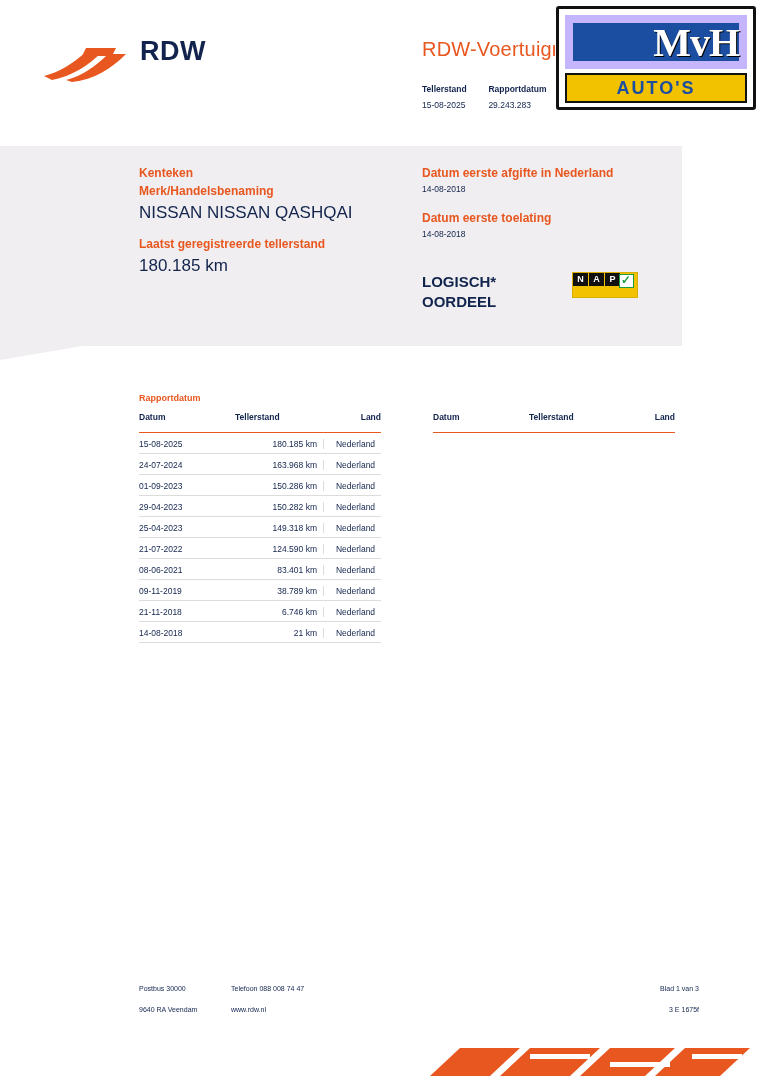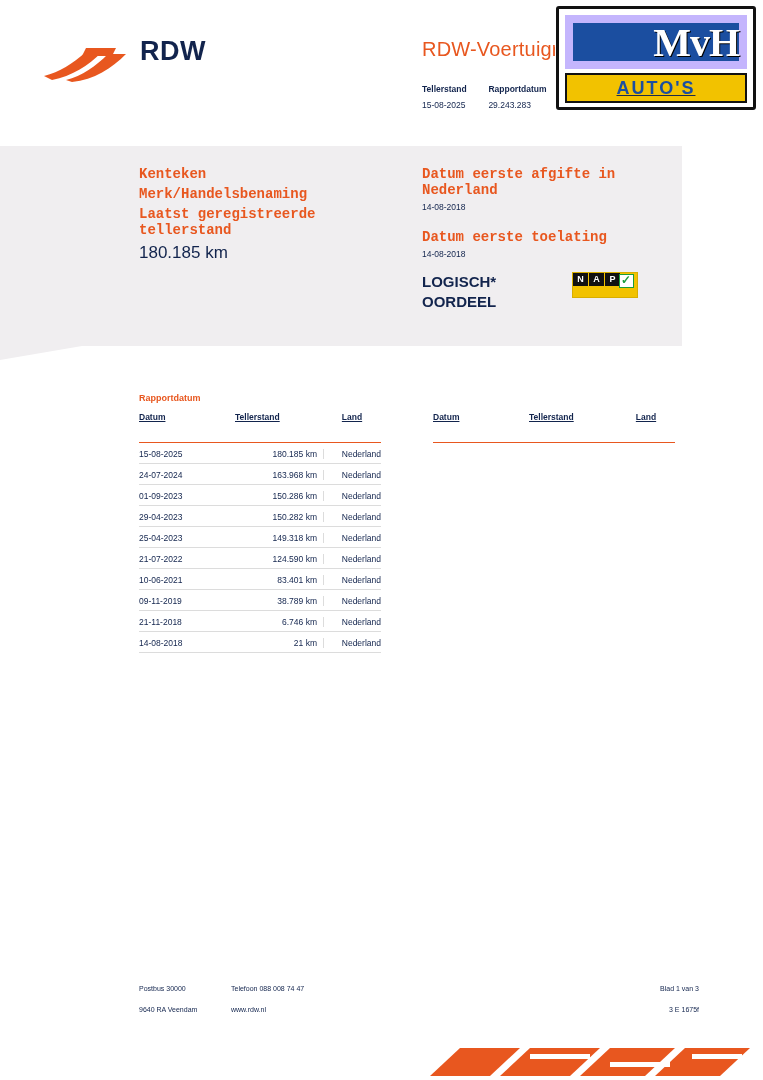--- a/index.html
+++ b/index.html
@@ -46,39 +46,39 @@
     display:flex; align-items:center; justify-content:flex-end;
   }
   .mvh-top span {
     font-family:"Liberation Serif", serif;
     font-size:40px; font-weight:bold; color:#fff; letter-spacing:-1px;
     text-shadow: 1px 1px 0 #000;
   }
   .mvh-bot {
     position:absolute; left:6px; top:64px; right:6px; height:30px;
     background:#f2c200; border:2px solid #111;
-    display:flex; align-items:center; justify-content:center;text-decoration:underline;
+    display:flex; align-items:center; justify-content:center;
   }
   .mvh-bot span {
     font-size:18px; font-weight:bold; color:#1b4ea0; letter-spacing:2px;
   }
 
   
   .summary {
     position:absolute; left:0; top:146px; width:682px; height:200px;
     background:#f0eef0;
   }
   .summary::after {
     content:""; position:absolute; left:0; top:200px; width:82px; height:14px;
     background:#f0eef0;
     clip-path: polygon(0 0, 100% 0, 0 100%);
   }
   .sum-left { position:absolute; left:139px; top:20px; width:260px; }
   .sum-right { position:absolute; left:422px; top:20px; width:240px; }
-  .fld-label { color:#e8571f; font-size:14px; font-weight:bold; margin-bottom:4px;font-family:Liberation Mono, monospace; }
+  .fld-label { color:#e8571f; font-size:12px; font-weight:bold; margin-bottom:4px; }
   .fld-value { color:#12244d; font-size:17px; font-weight:normal; line-height:1.3; margin-bottom:13px; }
   .fld-value.small { font-size:8.5px; font-weight:normal; margin-bottom:16px; }
   .fld-value.kenteken { font-size:19px; letter-spacing:0.5px; }
   .oordeel {
     position:absolute; left:422px; top:126px;
     font-size:15px; font-weight:bold; color:#12244d; line-height:1.35;
   }
   .nap-badge {
     position:absolute; left:572px; top:126px; width:66px; height:26px;
     background:#f2c200; border:1px solid #d8ae00;
@@ -97,33 +97,33 @@
   .nap-check::after {
     content:"✓"; position:absolute; left:1px; top:-2px; font-size:12px; color:#1b9c3c; font-weight:bold;
   }
 
   
   .table-section { position:absolute; left:139px; top:393px; width:560px; }
   .tbl-title { color:#e8571f; font-size:9px; font-weight:bold; margin-bottom:9px; }
   .tables { display:flex; gap:52px; }
   .tbl { width:242px; }
   .thead {
-    display:flex; border-bottom:1.5px solid #e8571f; padding-bottom:20px;
-    font-size:8.5px; font-weight:bold; color:#12244d;text-decoration:underline;
+    display:flex; border-bottom:1.5px solid #e8571f; padding-bottom:10px;
+    font-size:8.5px; font-weight:bold; color:#12244d;
   }
   .thead .c-date { width:96px; }
   .thead .c-mil { width:88px; text-align:left; }
-  .thead .c-land { width:58px; text-align:center; }
+  .thead .c-land { width:58px; text-align:right; }
   .trow {
     display:flex; font-size:8.5px; color:#12244d;
     border-bottom:1px solid #dcdcdc; padding:5.5px 0 4.5px 0;
   }
   .trow .c-date { width:96px; }
   .trow .c-mil { width:88px; text-align:right; padding-right:6px; }
-  .trow .c-land { width:58px; text-align:right; border-left:1px solid #dcdcdc; padding-left:6px;}
+  .trow .c-land { width:58px; text-align:center; border-left:1px solid #dcdcdc; padding-left:6px;}
   .tbl.right .thead { border-bottom:1.5px solid #e8571f; }
   .tbl.right .body-empty { height:0; }
 
   
   .note { position:absolute; left:139px; top:850px; width:560px; }
   .note-title { font-size:11px; font-weight:bold; color:#12244d; margin-bottom:8px; }
   .note-body { font-size:8px; color:#e8571f; line-height:1.65; }
 
   
   .footer { position:absolute; left:139px; top:985px; width:560px; font-size:7px; color:#12244d; }
@@ -170,20 +170,21 @@
         <span>AUTO'S</span>
       </div>
     </div>
   </div>
 
   <div class="summary">
     <div class="sum-left">
       <div class="fld-label">Kenteken</div>
 
       <div class="fld-label">Merk/Handelsbenaming</div>
+      <div class="fld-value">NISSAN NISSAN QASHQAI</div>
 
       <div class="fld-label">Laatst geregistreerde tellerstand</div>
       <div class="fld-value">180.185 km</div>
     </div>
 
     <div class="sum-right">
       <div class="fld-label">Datum eerste afgifte in Nederland</div>
       <div class="fld-value small">14-08-2018</div>
 
       <div class="fld-label">Datum eerste toelating</div>
@@ -241,21 +242,21 @@
               <div class="c-date">25-04-2023</div>
               <div class="c-mil">149.318 km</div>
               <div class="c-land">Nederland</div>
             </div>
             <div class="trow">
               <div class="c-date">21-07-2022</div>
               <div class="c-mil">124.590 km</div>
               <div class="c-land">Nederland</div>
             </div>
             <div class="trow">
-              <div class="c-date">10-06-2021</div>
+              <div class="c-date">08-06-2021</div>
               <div class="c-mil">83.401 km</div>
               <div class="c-land">Nederland</div>
             </div>
             <div class="trow">
               <div class="c-date">09-11-2019</div>
               <div class="c-mil">38.789 km</div>
               <div class="c-land">Nederland</div>
             </div>
             <div class="trow">
               <div class="c-date">21-11-2018</div>

